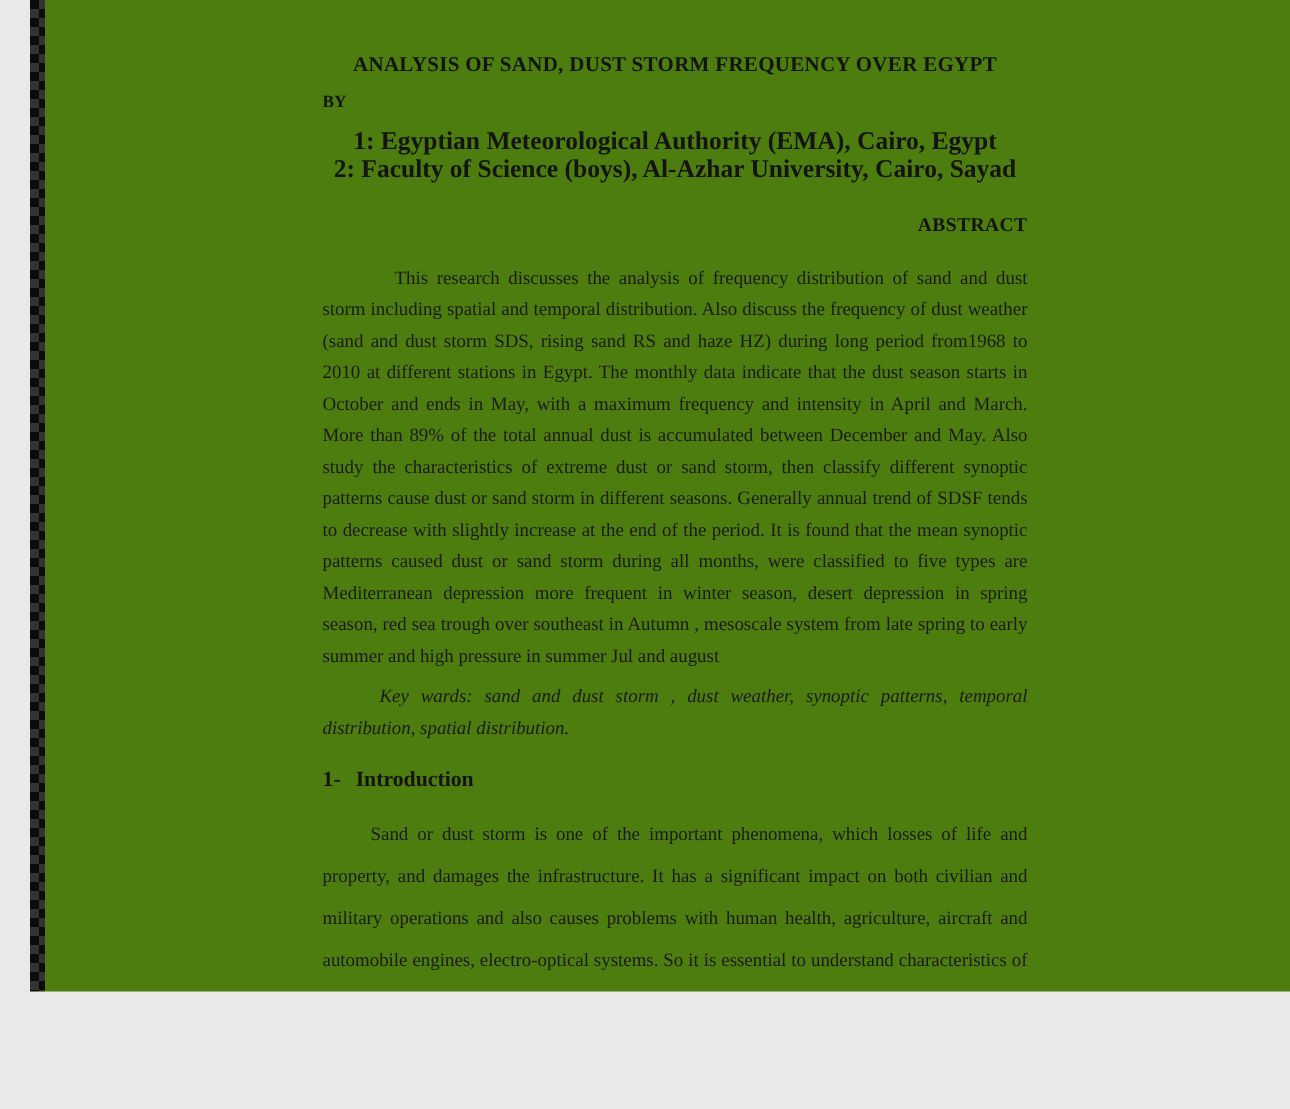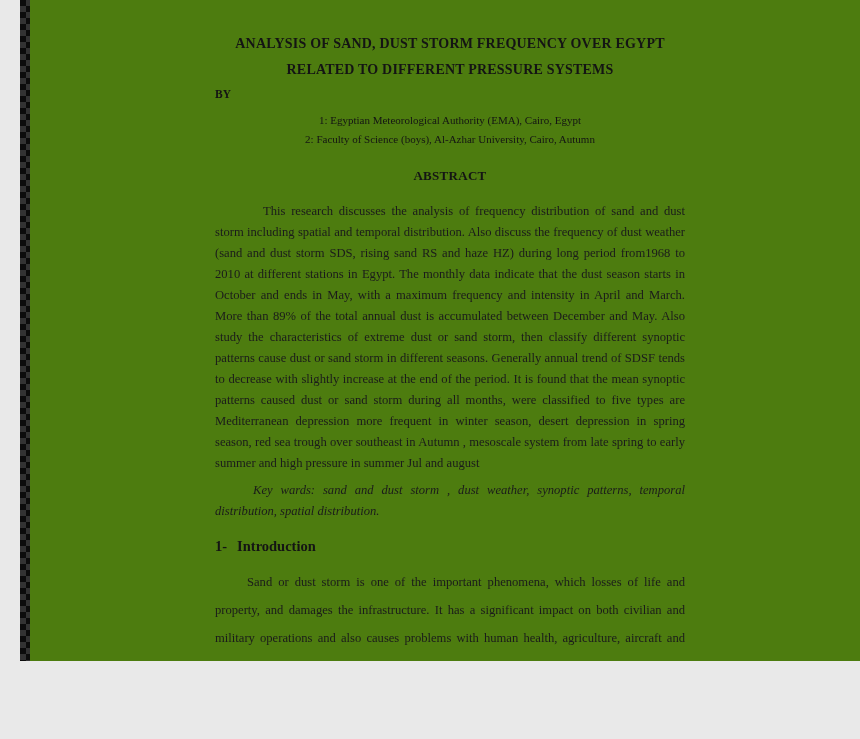--- a/index.html
+++ b/index.html
@@ -42,26 +42,26 @@
   }
   .authors {
     margin: 9px 0 0 0;
     text-align: center;
     font-size: 12.5px; font-weight: bold; line-height: 18px;
     white-space: pre-wrap;
   }
   .authors sup { font-size: 9px; }
   .affiliation {
     margin: 0; text-align: center;
-    font-size: 11px; font-weight: normal; line-height: 18.5px;
+    font-size: 17px; font-weight: bold; line-height: 18.5px;
   }
   .affiliations { margin-top: 9px; }
   .abstract-heading {
     margin: 20px 0 0 0;
-    text-align: center;
+    text-align: right;
     font-size: 13px; font-weight: bold; line-height: 16px;
     letter-spacing: 0.3px;
   }
   .body-par {
     margin: 0;
     font-size: 12.6px;
     line-height: 21px;
     text-align: justify;
     color: #1b1b1b;
   }
@@ -89,29 +89,28 @@
 
 <div class="canvas">
 
   <div class="checker left"></div>
   <div class="checker right"></div>
 
   <div class="content">
 
     <h1 class="title">
       <span>ANALYSIS OF SAND, DUST STORM FREQUENCY OVER EGYPT</span><br>
-      <span>RELATED TO DIFFERENT PRESSURE SYSTEMS</span>
     </h1>
 
     <p class="byline">BY</p>
 
 
     <div class="affiliations">
       <p class="affiliation">1:  Egyptian Meteorological Authority (EMA), Cairo, Egypt</p>
-      <p class="affiliation">2: Faculty of Science (boys), Al-Azhar University, Cairo, Autumn</p>
+      <p class="affiliation">2: Faculty of Science (boys), Al-Azhar University, Cairo, Sayad</p>
     </div>
 
     <h2 class="abstract-heading">ABSTRACT</h2>
 
     <p class="body-par abstract-body">This research discusses the analysis of frequency distribution of sand and dust storm including spatial and temporal distribution. Also discuss the frequency of dust weather (sand and dust storm SDS, rising sand RS and haze HZ) during long period from1968 to 2010 at different stations in Egypt. The monthly data indicate that the dust season starts in October and ends in May, with a maximum frequency and intensity in April and March. More than 89% of the total annual dust is accumulated between December and May. Also study the characteristics of extreme dust or sand storm, then classify different synoptic patterns cause dust or sand storm in different seasons. Generally annual trend of SDSF tends to decrease with slightly increase at the end of the period. It is found that the mean synoptic patterns caused dust or sand storm during all months, were classified to five types are Mediterranean depression more frequent in winter season, desert depression in spring season, red sea trough over southeast in Autumn , mesoscale system from late spring to early summer and high pressure in summer Jul and august</p>
 
     <p class="body-par keywords">Key wards: sand and dust storm , dust weather, synoptic patterns, temporal distribution, spatial distribution.</p>
 
     <h2 class="intro-heading">
       <span class="num">1-</span><span>Introduction</span>

